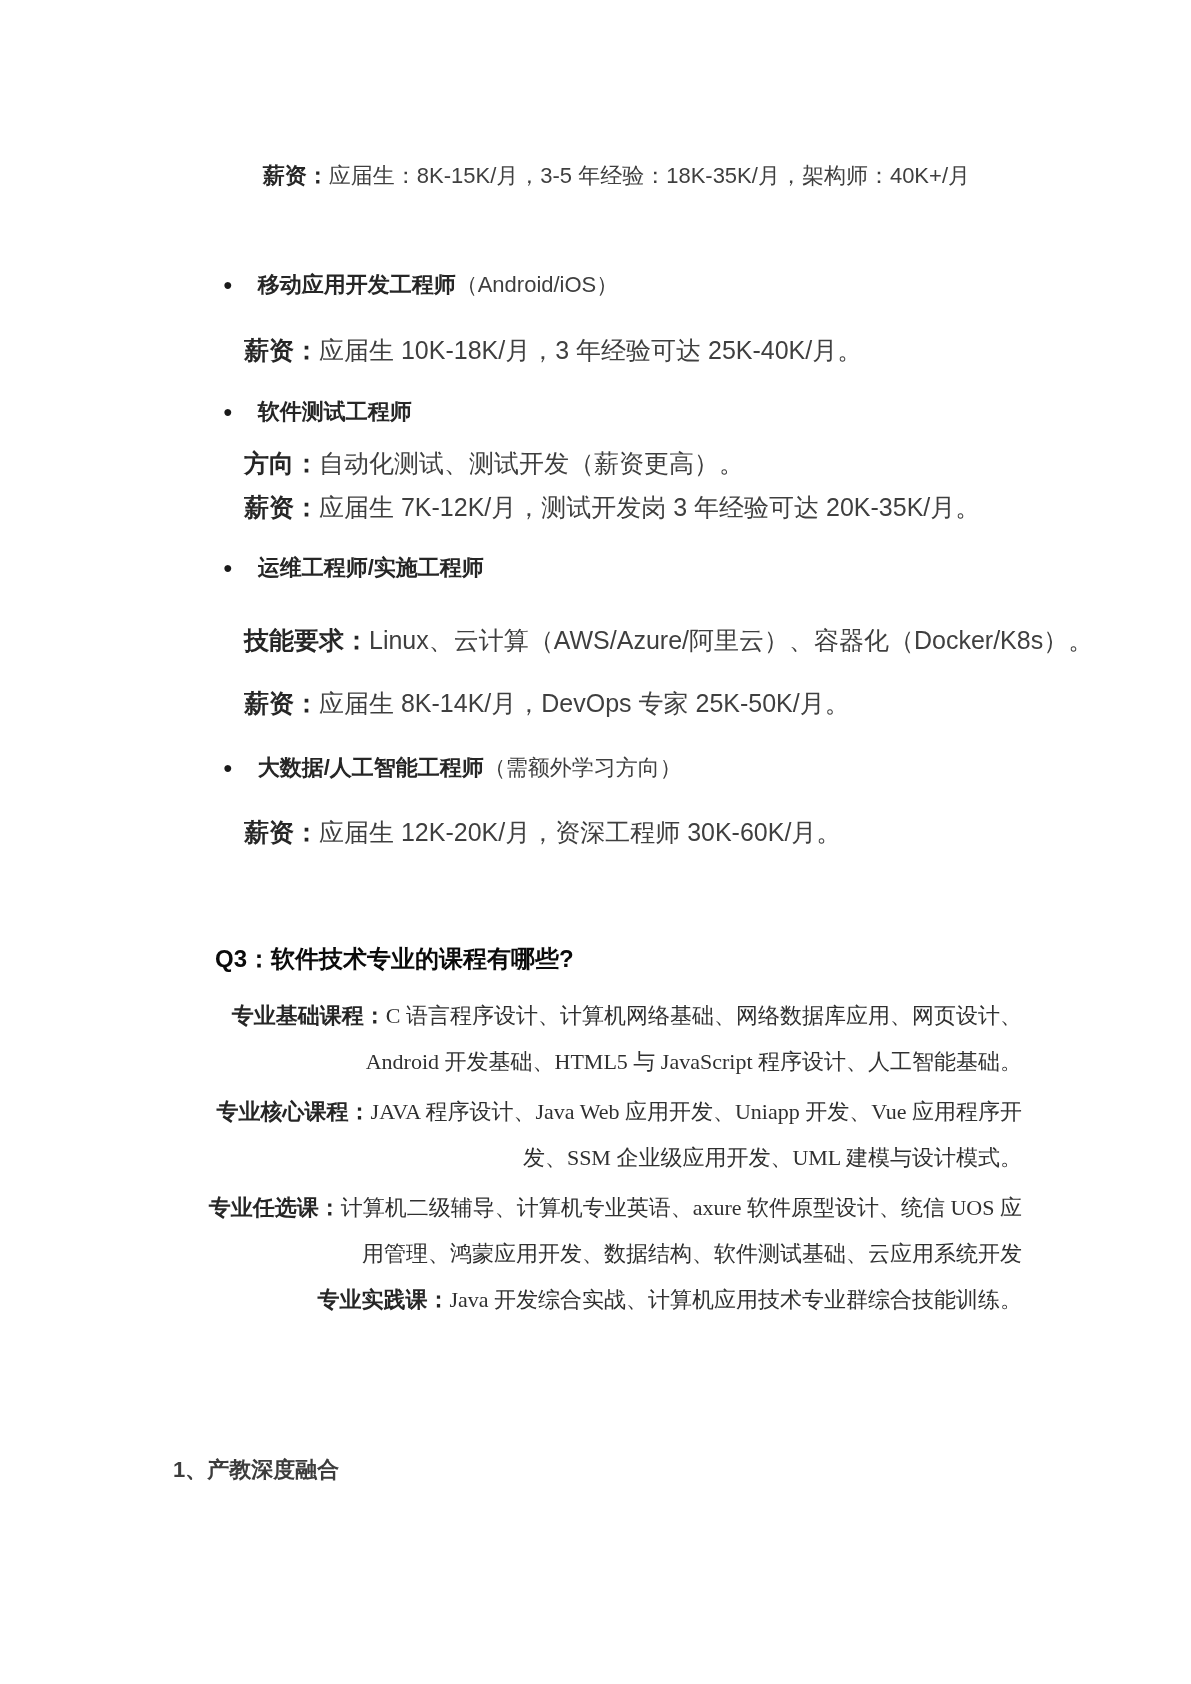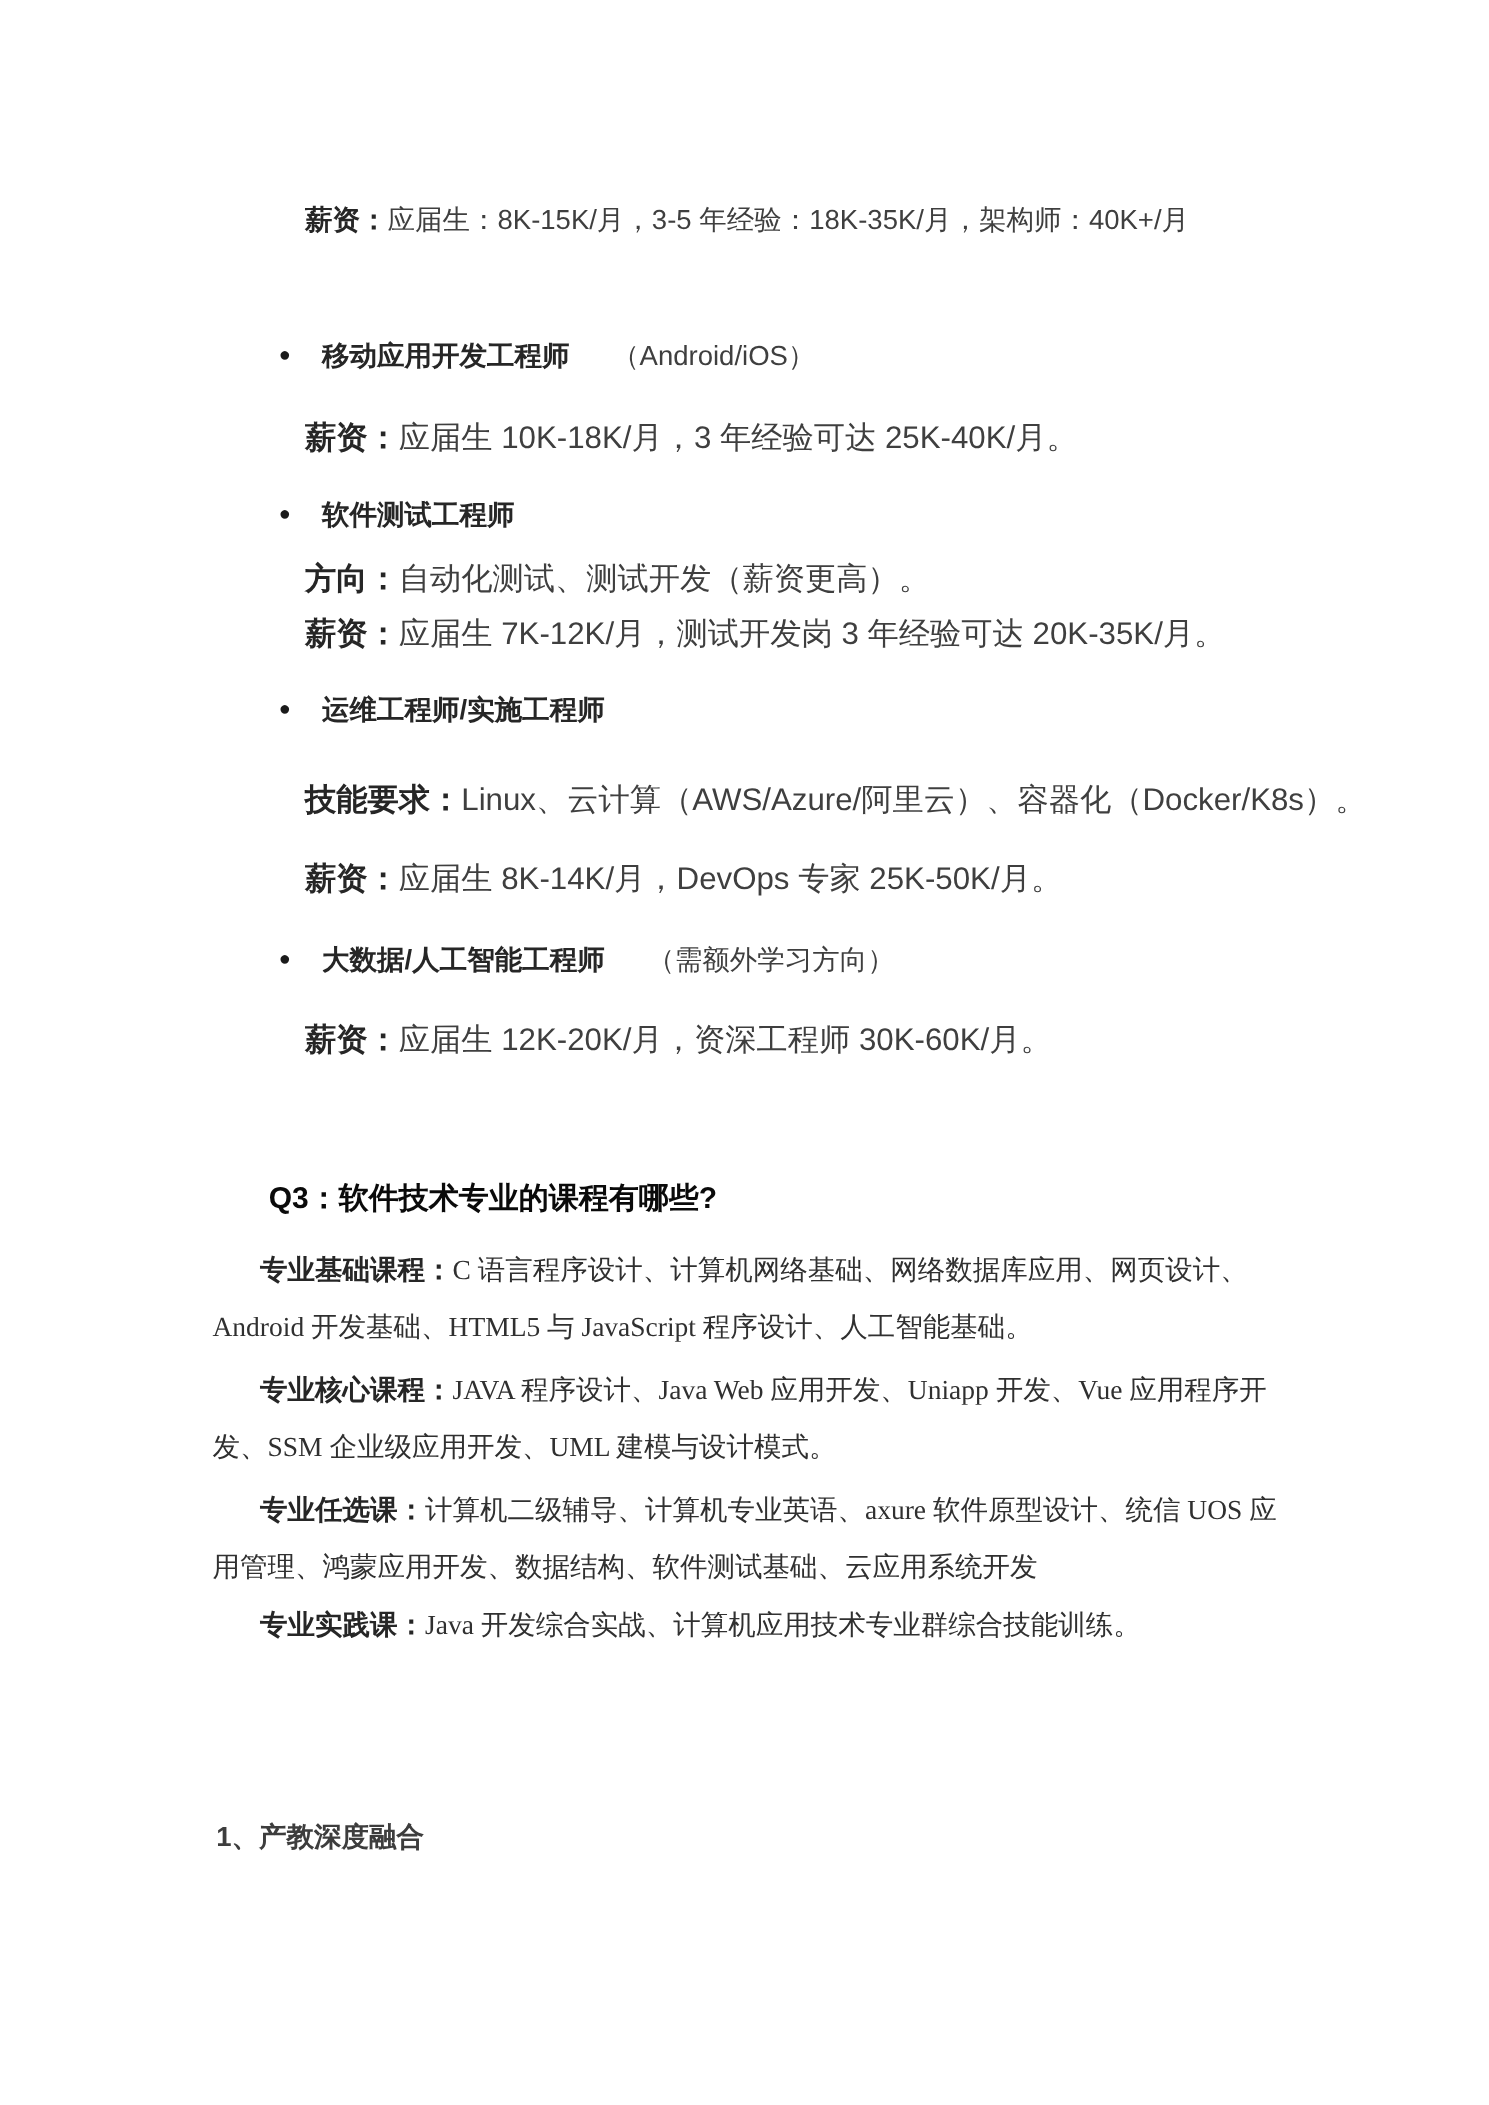--- a/index.html
+++ b/index.html
@@ -3,39 +3,40 @@
 <meta charset="utf-8">
 <style>
   html, body { margin: 0; padding: 0; background: #ffffff; }
   .page {
     position: relative;
     width: 1087px;
     height: 1684px;
     background: #ffffff;
     overflow: hidden;
     font-family: "Liberation Sans", sans-serif;
+    text-align: right;
   }
   .abs { position: absolute; }
   .label { font-weight: bold; color: #262626; }
   .intro-para {
     left: 170px; top: 145px; width: 800px;
     font-size: 22px; color: #3f3f3f;
     line-height: 62px; text-indent: 74px;
   }
   .bullet-row {
     left: 223px;
     display: flex; align-items: flex-start;
     line-height: 26px; white-space: nowrap;
   }
   .bullet-glyph {
     font-size: 16px; color: #1a1a1a;
     margin-right: 25px; line-height: 26px;
   }
   .job-title { font-weight: bold; font-size: 22px; color: #262626; }
-  .job-suffix { font-weight: normal; font-size: 22px; color: #3f3f3f; margin-left: 34px; }
+  .job-suffix { font-weight: normal; font-size: 22px; color: #3f3f3f; }
   .detail-line {
     left: 244px; font-size: 25px; color: #3f3f3f;
     line-height: 26px; white-space: nowrap;
   }
   .q-heading {
     left: 215px; font-size: 24px; font-weight: bold;
     color: #0a0a0a; line-height: 30px; white-space: nowrap;
   }
   .course-para {
     left: 170px; width: 852px;

